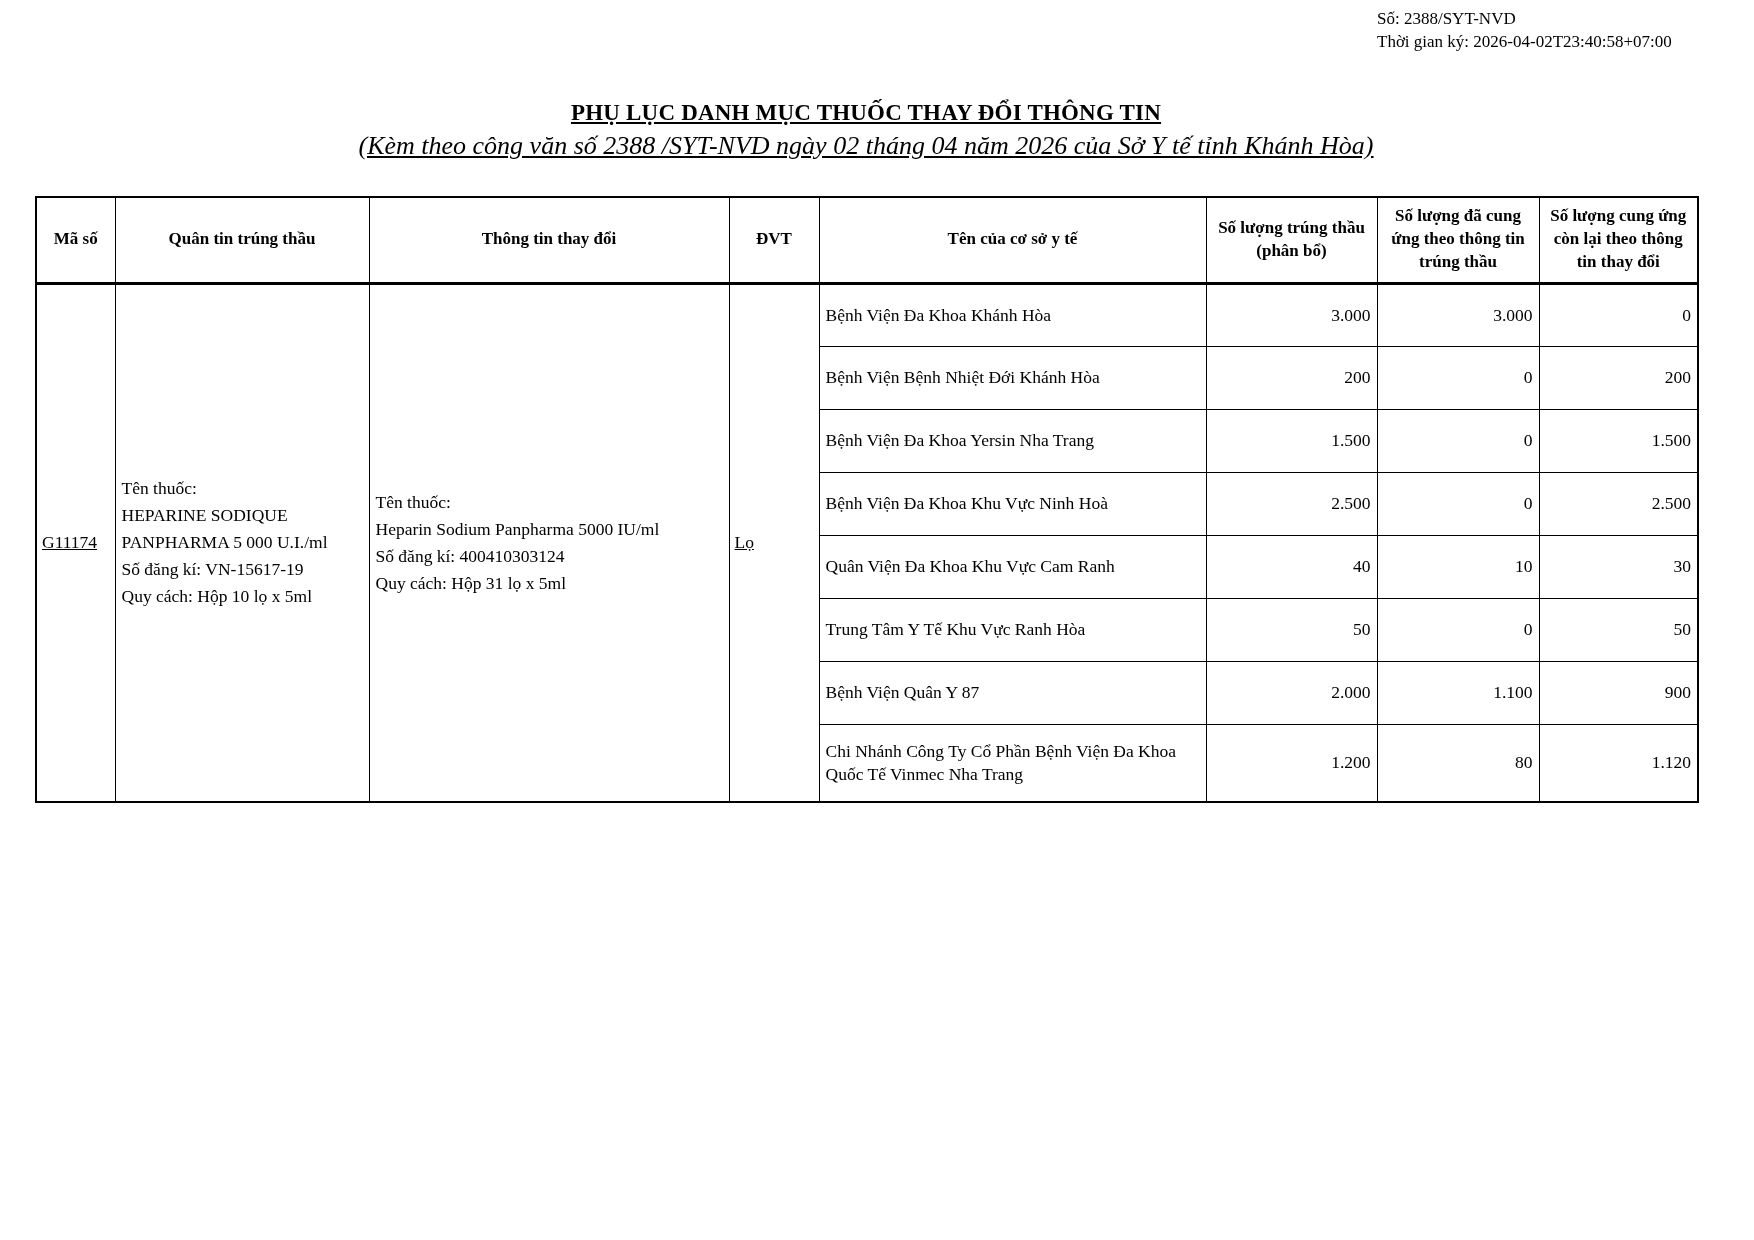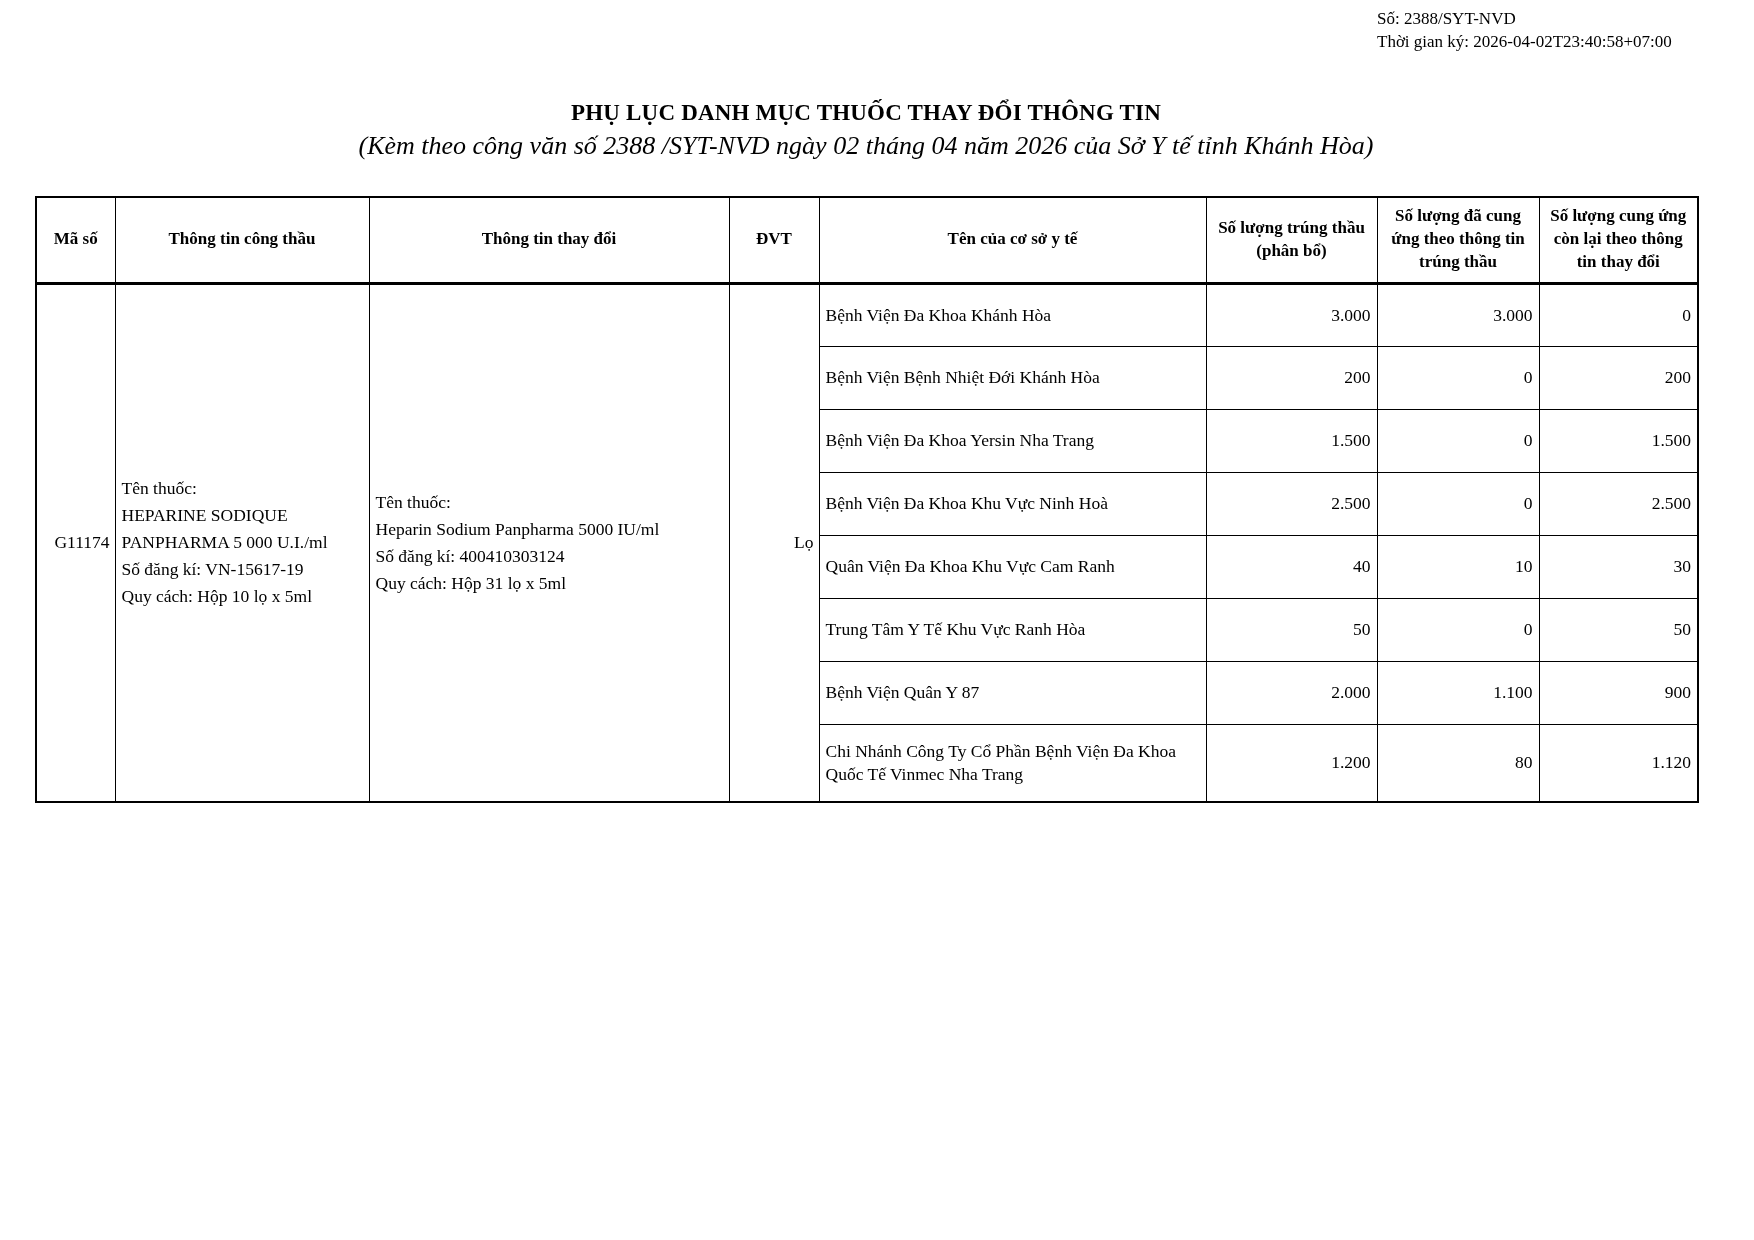--- a/index.html
+++ b/index.html
@@ -23,20 +23,21 @@
     font-size: 17px;
     line-height: 1.35;
     white-space: nowrap;
   }
   .heading {
     position: absolute;
     left: 35px;
     top: 100px;
     width: 1662px;
     text-align: center;
+    text-decoration: underline;
   }
   .title {
     font-size: 23px;
     font-weight: bold;
     letter-spacing: 0.2px;
   }
   .subtitle {
     font-size: 26px;
     font-style: italic;
     margin-top: 5px;
@@ -58,21 +59,21 @@
     font-weight: bold;
     text-align: center;
     vertical-align: middle;
     padding: 3px 3px;
     line-height: 1.35;
     border-bottom: 3px solid #000 !important;
   }
   tbody tr { height: 63px; }
   tbody tr.last { height: 78px; }
   td { vertical-align: middle; padding: 2px 5px; }
-  td.center { text-align: right; }
+  td.center { text-align: left; text-decoration: underline; }
   td.info { line-height: 1.55; padding-left: 6px; padding-right: 4px; }
   td.fac { text-align: left; padding-left: 6px; padding-right: 8px; line-height: 1.3; margin-left: 30px; }
   td.num { text-align: right; padding-right: 6px; }
 </style>
 </head>
 <body>
 
 <div class="page">
 
   <div class="sign-block">
@@ -92,21 +93,21 @@
       <col style="width:360px">
       <col style="width:90px">
       <col style="width:387px">
       <col style="width:171px">
       <col style="width:162px">
       <col style="width:159px">
     </colgroup>
     <thead>
       <tr>
         <th>Mã số</th>
-        <th>Thông tin công thầu</th>
+        <th>Quân tin trúng thầu</th>
         <th>Thông tin thay đổi</th>
         <th>ĐVT</th>
         <th>Tên của cơ sở y tế</th>
         <th>Số lượng trúng thầu (phân bổ)</th>
         <th>Số lượng đã cung ứng theo thông tin trúng thầu</th>
         <th>Số lượng cung ứng còn lại theo thông tin thay đổi</th>
       </tr>
     </thead>
     <tbody id="table-body">
       <tr>

